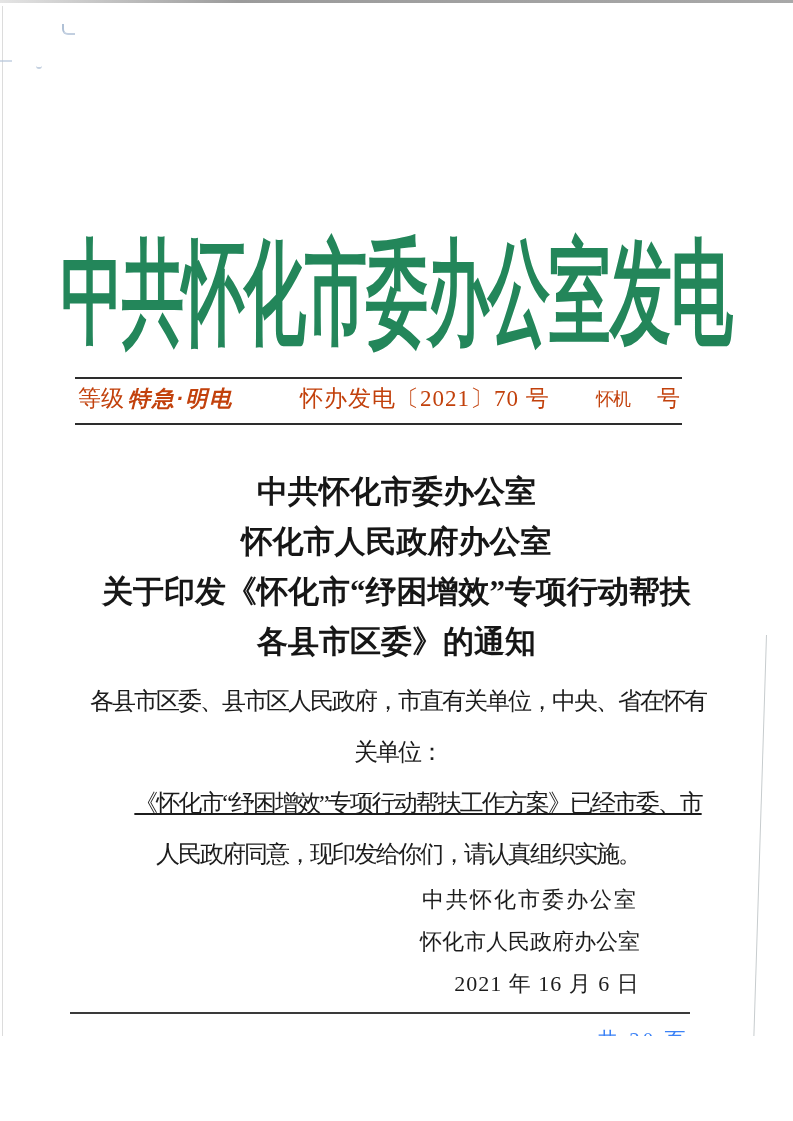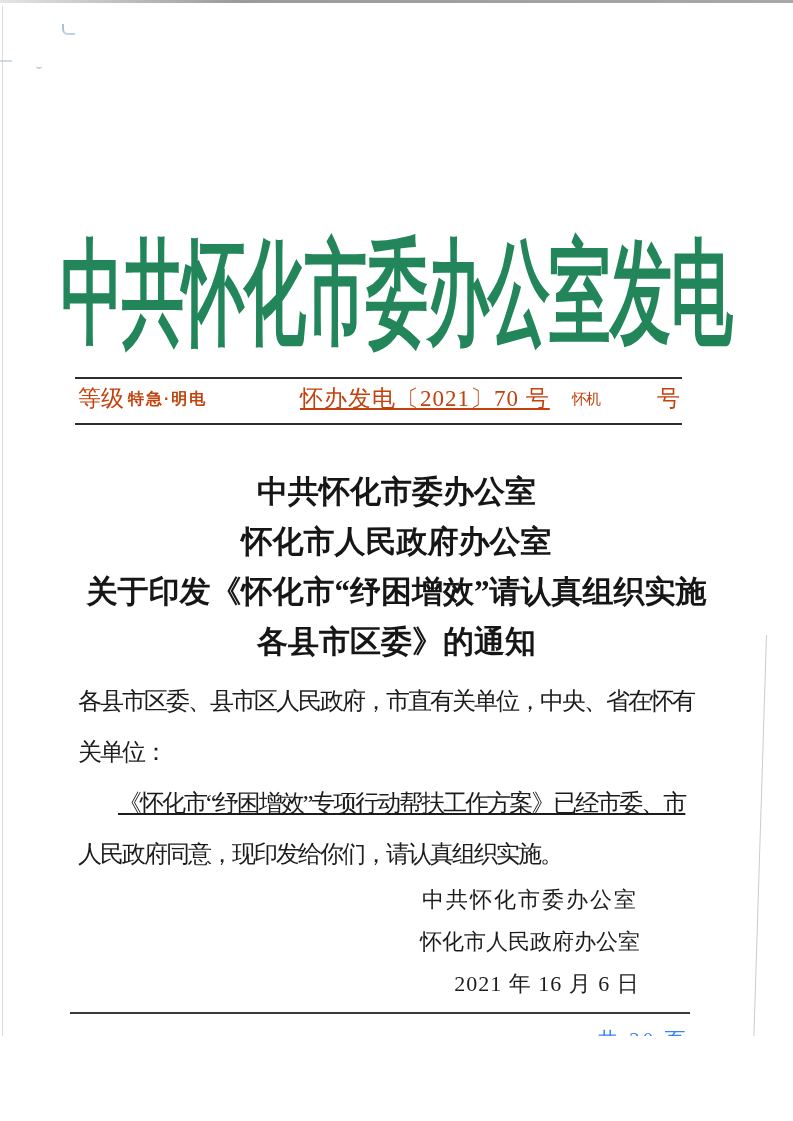--- a/index.html
+++ b/index.html
@@ -36,32 +36,32 @@
     transform:scaleY(1.84);transform-origin:50% 0;
   }
 
   
   .rule{height:2px;background:#2d2d2d;}
   .rule-hdr-top{left:75px;top:377px;width:607px;}
   .rule-hdr-bottom{left:75px;top:423px;width:607px;}
   .hdr{top:384px;font-size:23px;line-height:30px;white-space:nowrap;color:#c2410c;}
   .hdr-level{left:78px;}
   .hdr-level-value{left:128px;font-family:"Liberation Sans","DejaVu Sans",sans-serif;
-    font-weight:bold;font-size:16px;letter-spacing:2px;}
-  .hdr-docnum{left:300px;letter-spacing:1px;text-decoration:underline;}
-  .hdr-machine{left:572px;font-size:15px;letter-spacing:-1px;}
+    font-weight:bold;font-size:22px;letter-spacing:2px;font-style:italic;}
+  .hdr-docnum{left:300px;letter-spacing:1px;}
+  .hdr-machine{left:596px;font-size:18px;letter-spacing:-1px;}
   .hdr-suffix{left:657px;}
 
   
   .doc-title{left:0;top:467px;width:793px;text-align:center;
     font-weight:bold;font-size:31px;line-height:50px;color:#161616;white-space:nowrap;}
 
   
   .body-text{left:78px;top:676px;width:640px;font-size:24px;line-height:51px;
-    letter-spacing:-2px;color:#1c1c1c;white-space:nowrap;}
+    letter-spacing:-2px;color:#1c1c1c;white-space:nowrap;text-align:center;}
   .body-line.indent{padding-left:40px;text-decoration:underline;}
 
   
   .signature{left:418px;top:879px;width:224px;text-align:center;
     font-size:22px;line-height:42px;color:#1c1c1c;white-space:nowrap;}
   .sig-org-1{letter-spacing:2px;}
   .sig-org-2{letter-spacing:0;}
   .sig-date{padding-left:34px;letter-spacing:1px;}
 
   
@@ -90,21 +90,21 @@
   <span class="abs hdr hdr-level">等级</span>
   <span class="abs hdr hdr-level-value">特急·明电</span>
   <span class="abs hdr hdr-docnum">怀办发电〔2021〕70 号</span>
   <span class="abs hdr hdr-machine">怀机</span>
   <span class="abs hdr hdr-suffix">号</span>
   <div class="abs rule rule-hdr-bottom"></div>
 
   <div class="abs doc-title">
     <div>中共怀化市委办公室</div>
     <div>怀化市人民政府办公室</div>
-    <div>关于印发《怀化市“纾困增效”请认真组织实施</div>
+    <div>关于印发《怀化市“纾困增效”专项行动帮扶</div>
     <div>各县市区委》的通知</div>
   </div>
 
   <div class="abs body-text">
     <div class="body-line">各县市区委、县市区人民政府，市直有关单位，中央、省在怀有</div>
     <div class="body-line">关单位：</div>
     <div class="body-line indent">《怀化市“纾困增效”专项行动帮扶工作方案》已经市委、市</div>
     <div class="body-line">人民政府同意，现印发给你们，请认真组织实施。</div>
   </div>
 

